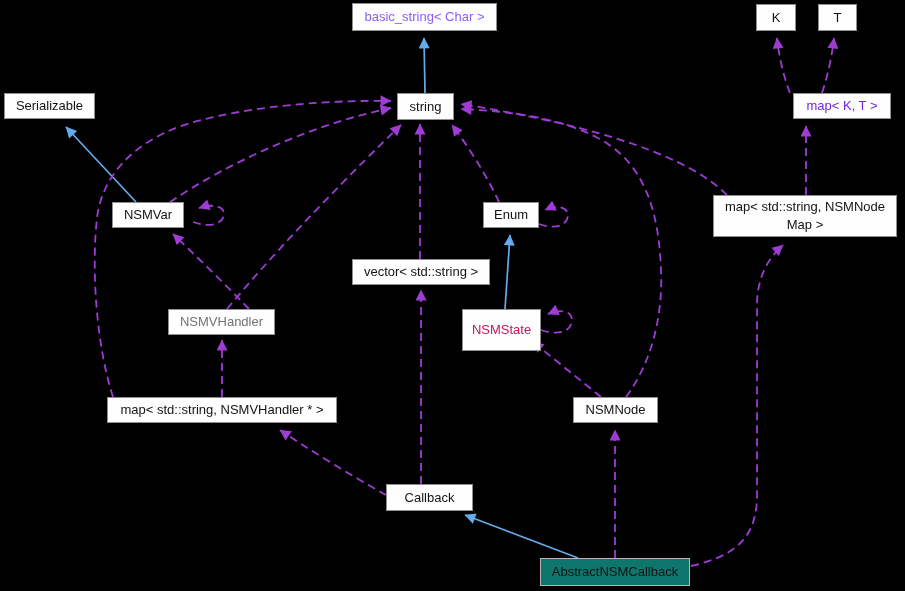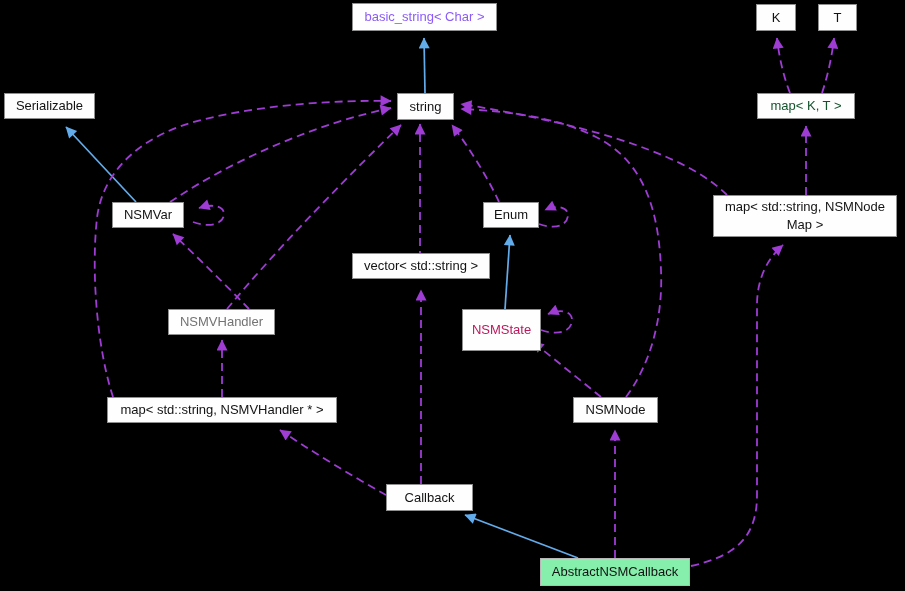--- a/index.html
+++ b/index.html
@@ -72,26 +72,26 @@
         <path d="M539,224 C559,231 568,223 568,215 C568,208 558,204 545,210" class="edge usage" stroke="#9e3cd4" marker-end="url(#arrow-usage)"></path>
         <path d="M541,330 C562,337 572,329 572,320 C572,312 562,308 548,314" class="edge usage" stroke="#9e3cd4" marker-end="url(#arrow-usage)"></path>
       </g>
   </svg>
   <div id="nodes">
       <div class="node" style="left: 352px; top: 3px; width: 145px; height: 28px; background: rgb(254, 254, 254); border: 1.5px solid rgb(143, 143, 143); color: #8b5cf6;">basic_string&lt; Char &gt;</div>
       <div class="node" style="left: 756px; top: 4px; width: 40px; height: 27px; background: rgb(254, 254, 254); border: 1.5px solid rgb(143, 143, 143); color: rgb(19, 19, 19);">K</div>
       <div class="node" style="left: 818px; top: 4px; width: 39px; height: 27px; background: rgb(254, 254, 254); border: 1.5px solid rgb(143, 143, 143); color: rgb(19, 19, 19);">T</div>
       <div class="node" style="left: 4px; top: 93px; width: 91px; height: 26px; background: rgb(254, 254, 254); border: 1.5px solid rgb(143, 143, 143); color: rgb(19, 19, 19);">Serializable</div>
       <div class="node" style="left: 397px; top: 93px; width: 57px; height: 27px; background: rgb(254, 254, 254); border: 1.5px solid rgb(143, 143, 143); color: rgb(19, 19, 19);">string</div>
-      <div class="node" style="left: 757px; top: 93px; width: 98px; height: 26px; background: rgb(254, 254, 254); border: 1.5px solid rgb(143, 143, 143); color: #14532d;">map&lt; K, T &gt;</div>
+      <div class="node" style="left: 793px; top: 93px; width: 98px; height: 26px; background: rgb(254, 254, 254); border: 1.5px solid rgb(143, 143, 143); color: #6d28d9;">map&lt; K, T &gt;</div>
       <div class="node" style="left: 112px; top: 202px; width: 72px; height: 26px; background: rgb(254, 254, 254); border: 1.5px solid rgb(143, 143, 143); color: rgb(19, 19, 19); text-align: center;">NSMVar</div>
       <div class="node" style="left: 483px; top: 202px; width: 56px; height: 26px; background: rgb(254, 254, 254); border: 1.5px solid rgb(143, 143, 143); color: rgb(19, 19, 19);">Enum</div>
       <div class="node" style="left: 713px; top: 195px; width: 184px; height: 42px; background: rgb(254, 254, 254); border: 1.5px solid rgb(143, 143, 143); color: rgb(19, 19, 19);">map&lt; std::string, NSMNode
 Map &gt;</div>
-      <div class="node" style="left: 352px; top: 253px; width: 138px; height: 26px; background: rgb(254, 254, 254); border: 1.5px solid rgb(143, 143, 143); color: rgb(19, 19, 19);">vector&lt; std::string &gt;</div>
+      <div class="node" style="left: 352px; top: 259px; width: 138px; height: 26px; background: rgb(254, 254, 254); border: 1.5px solid rgb(143, 143, 143); color: rgb(19, 19, 19);">vector&lt; std::string &gt;</div>
       <div class="node" style="left: 168px; top: 309px; width: 107px; height: 26px; background: rgb(254, 254, 254); border: 1.5px solid rgb(143, 143, 143); color: #737373;">NSMVHandler</div>
       <div class="node" style="left: 462px; top: 309px; width: 79px; height: 42px; background: rgb(254, 254, 254); border: 1.5px solid rgb(143, 143, 143); color: #be185d;">NSMState</div>
       <div class="node" style="left: 107px; top: 397px; width: 230px; height: 26px; background: rgb(254, 254, 254); border: 1.5px solid rgb(143, 143, 143); color: rgb(19, 19, 19);">map&lt; std::string, NSMVHandler * &gt;</div>
       <div class="node" style="left: 573px; top: 397px; width: 85px; height: 26px; background: rgb(254, 254, 254); border: 1.5px solid rgb(143, 143, 143); color: rgb(19, 19, 19);">NSMNode</div>
       <div class="node" style="left: 386px; top: 484px; width: 87px; height: 27px; background: rgb(254, 254, 254); border: 1.5px solid rgb(143, 143, 143); color: rgb(19, 19, 19);">Callback</div>
-      <div class="node" style="left: 540px; top: 558px; width: 150px; height: 28px; background: #86efac; border: 1.5px solid rgb(183, 183, 183); color: rgb(19, 19, 19);">AbstractNSMCallback</div>
+      <div class="node" style="left: 540px; top: 558px; width: 150px; height: 28px; background: #0f766e; border: 1.5px solid rgb(183, 183, 183); color: rgb(19, 19, 19);">AbstractNSMCallback</div>
     </div>
 </div>
 
 </body></html>

